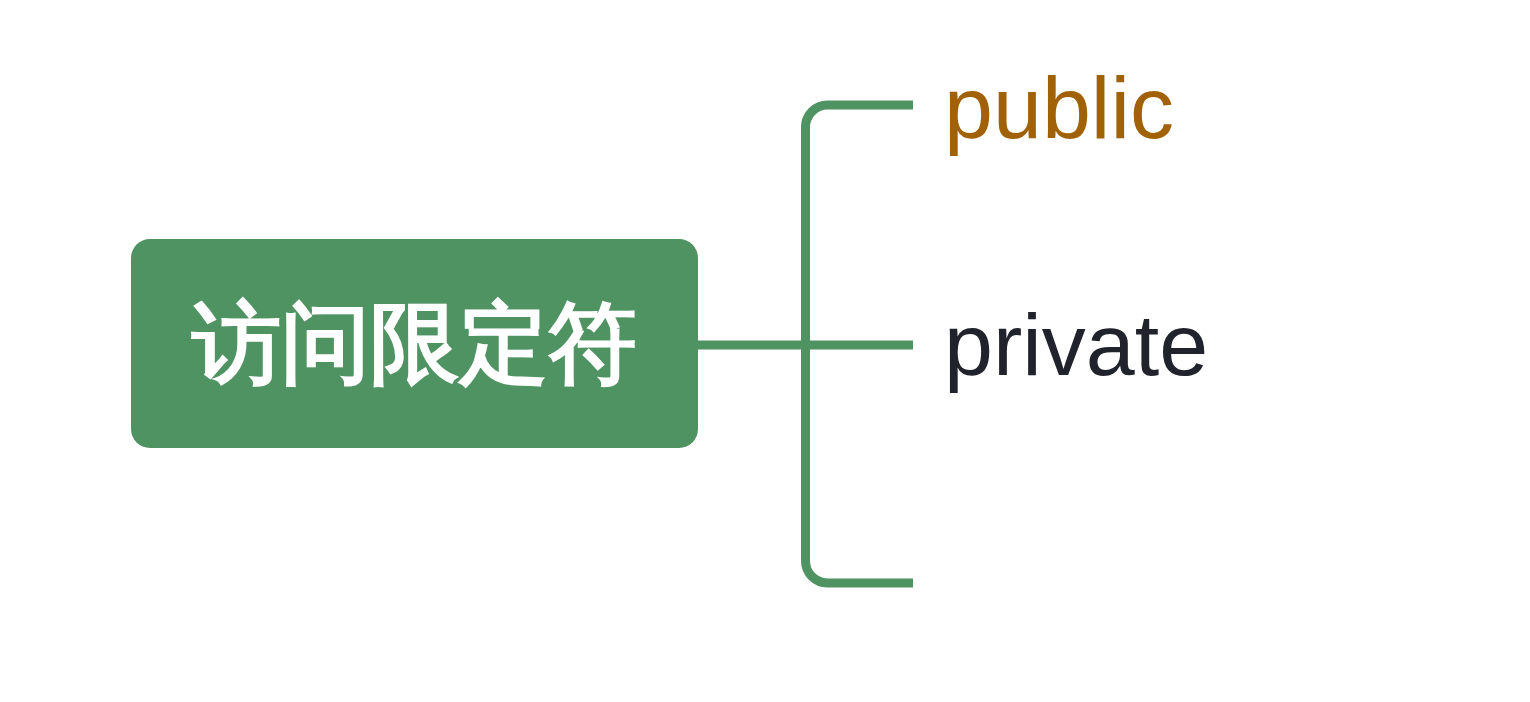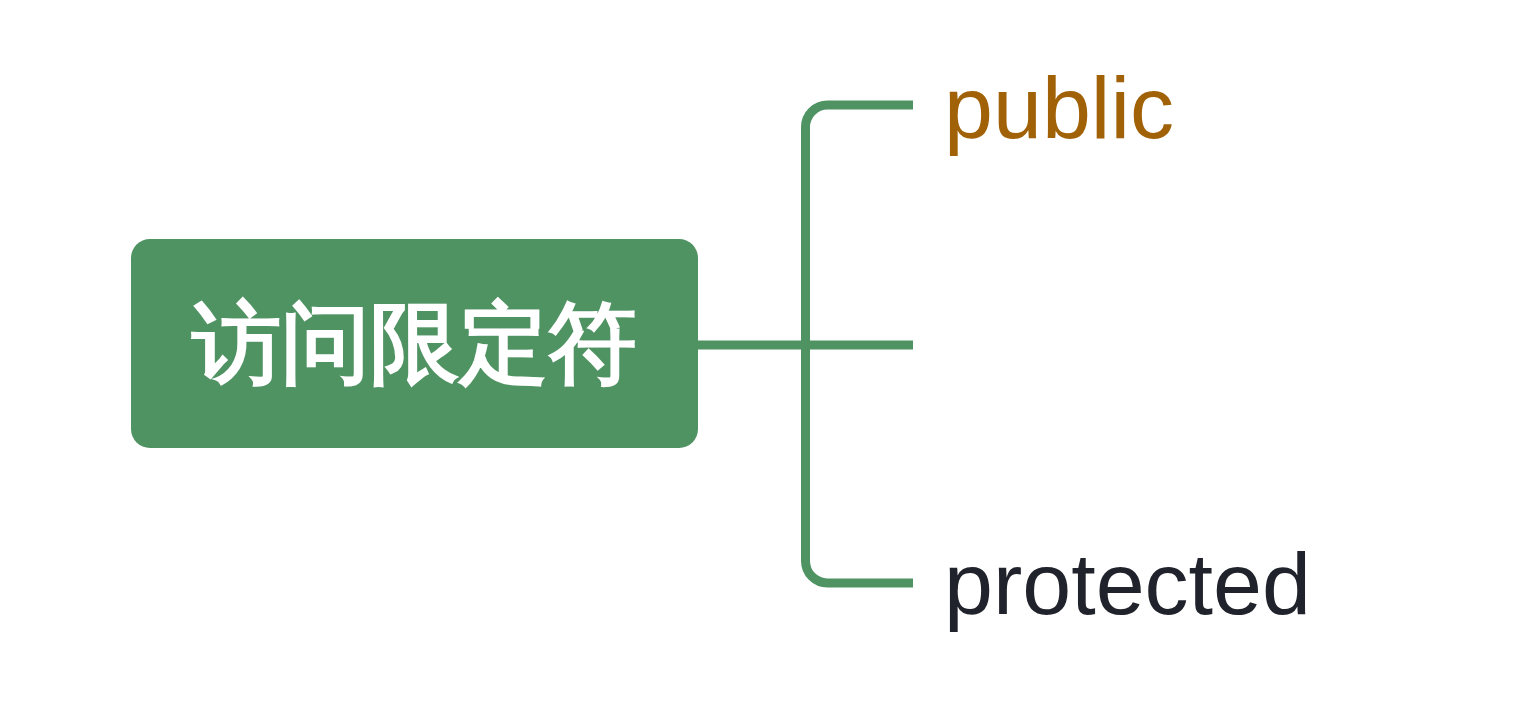--- a/index.html
+++ b/index.html
@@ -81,16 +81,16 @@
       <path d="M 805.5 561 A 22 22 0 0 0 827.5 583 L 913 583"></path>
     </g>
   </svg>
 
   <div class="root-node" style="background: rgb(79, 147, 99);">
     <span class="root-label" style="color: rgb(255, 255, 255);">访问限定符</span>
   </div>
 
   <div class="leaf-label leaf-public" style="color: #a16207;">public</div>
 
+  <div class="leaf-label leaf-private" style="color: rgb(32, 35, 43);">private</div>
 
-  <div class="leaf-label leaf-protected" style="color: rgb(32, 35, 43);">protected</div>
 
 </div>
 
 </body></html>

